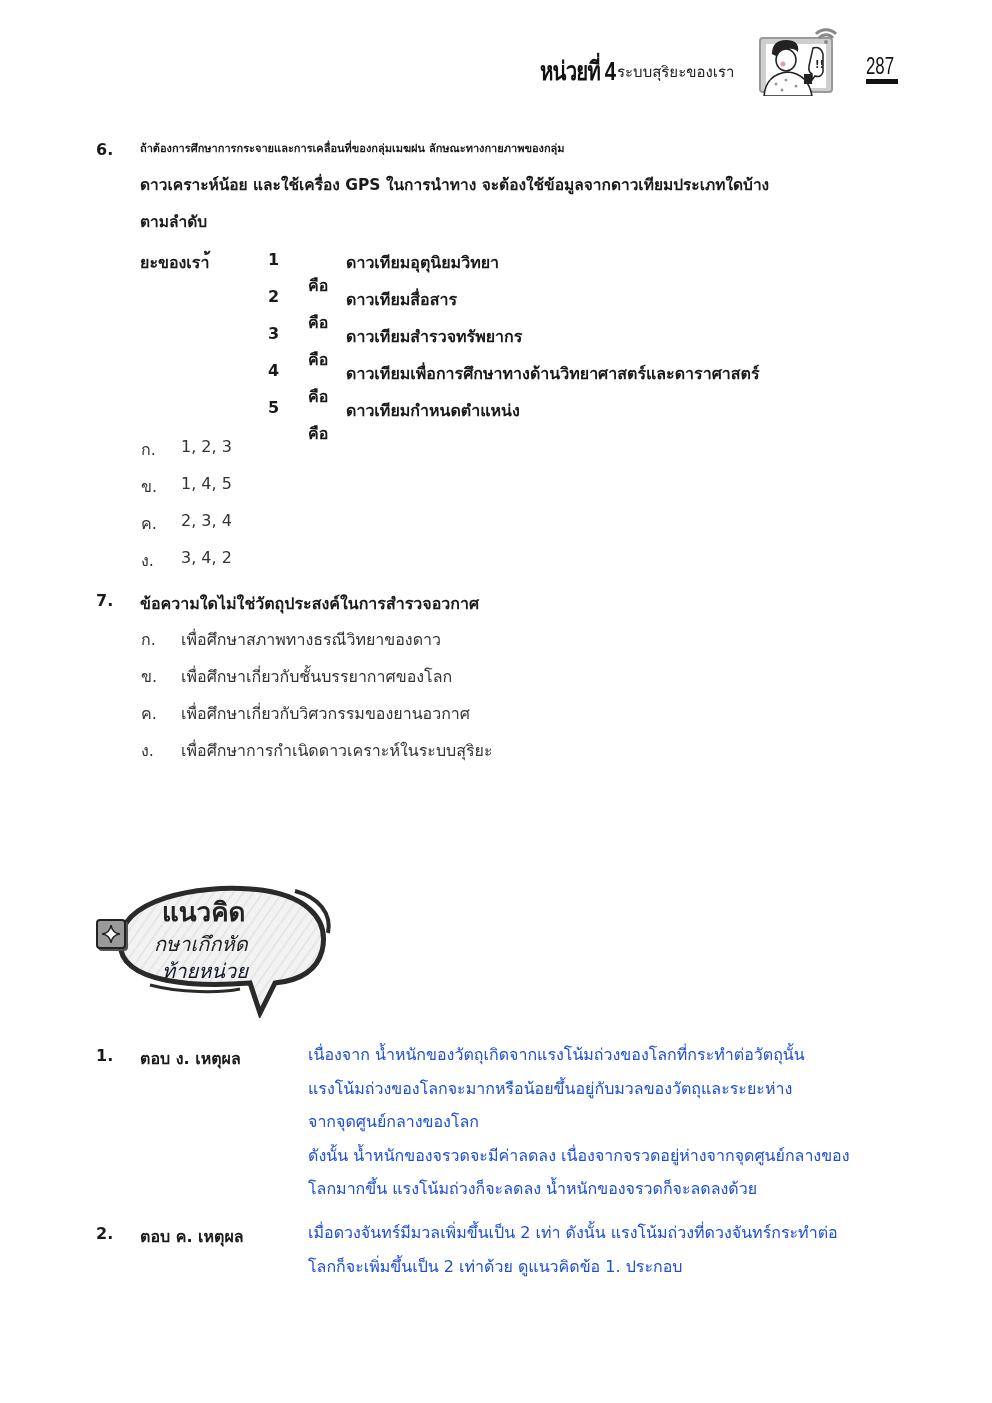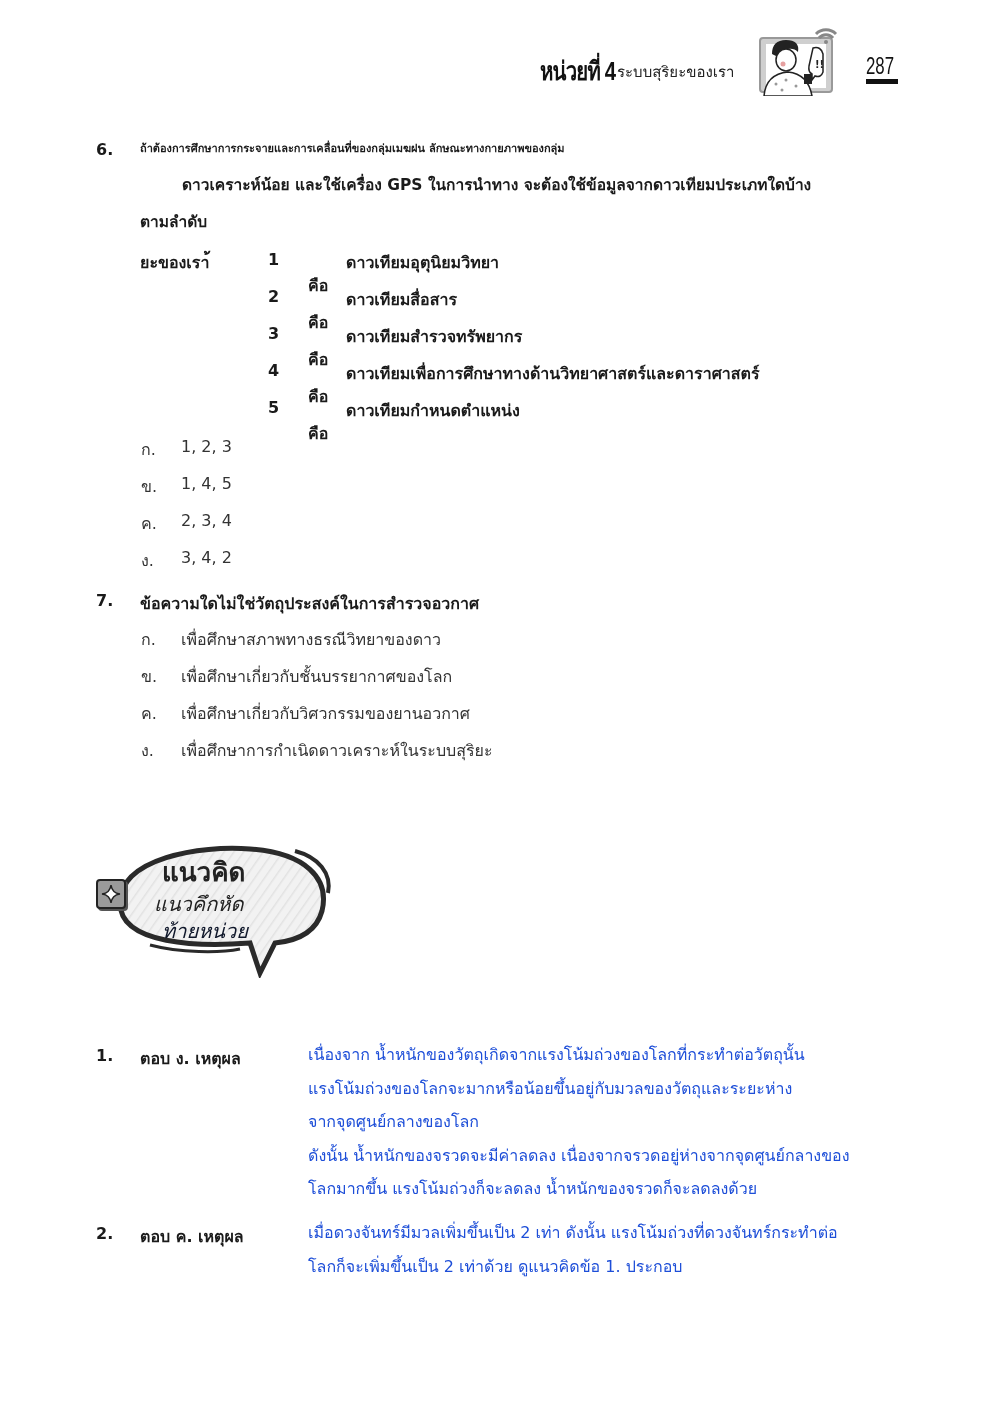--- a/index.html
+++ b/index.html
@@ -32,21 +32,21 @@
   .given-row { position: absolute; font-weight: bold; font-size: 16px; }
   .given-row .n { position: absolute; left: 0; }
   .given-row .k { position: absolute; left: 40px; margin-top: 23px; }
   .given-row .t { position: absolute; left: 78px; white-space: nowrap; }
 
   .choice { position: absolute; font-size: 16px; color: #333; white-space: nowrap; }
   .choice .l { position: absolute; left: 0; }
   .choice .v { position: absolute; left: 40px; }
 
   
-  .bubble { left: 90px; top: 833px; width: 250px; height: 145px; text-decoration: underline; }
+  .bubble { left: 90px; top: 873px; width: 250px; height: 145px; text-decoration: underline; }
 
   
   .ans-num { font-weight: bold; font-size: 16px; }
   .ans-label { font-weight: bold; font-size: 16px; white-space: nowrap; }
   .ans-body { font-size: 16px; line-height: 33.5px; color: #1d4ed8; width: 590px; text-align: justify; }
 </style>
 </head>
 <body>
 
 <div class="abs hdr-unit">หน่วยที่ 4</div>
@@ -70,21 +70,21 @@
       <circle cx="24" cy="66" r="1.5" fill="#999"></circle>
     <rect x="46" y="50" width="8" height="10" fill="#222"></rect>
   </svg>
 </div>
 <div class="abs hdr-pageno">287</div>
 <div class="abs hdr-pageno-bar"></div>
 
 <div class="abs qnum" style="left:96px; top:140px;">6.</div>
 <div class="abs qtext-b" style="left:140px; top:130px; width:760px;">
   <div style="white-space:nowrap; font-size:11px;">ถ้าต้องการศึกษาการกระจายและการเคลื่อนที่ของกลุ่มเมฆฝน ลักษณะทางกายภาพของกลุ่ม</div>
-  <div style="white-space:nowrap; font-size:15.5px;margin-left:42px;">ดาวเคราะห์น้อย และใช้เครื่อง GPS ในการนำทาง จะต้องใช้ข้อมูลจากดาวเทียมประเภทใดบ้าง</div>
+  <div style="white-space:nowrap; font-size:15.5px;">ดาวเคราะห์น้อย และใช้เครื่อง GPS ในการนำทาง จะต้องใช้ข้อมูลจากดาวเทียมประเภทใดบ้าง</div>
   <div style="white-space:nowrap; font-size:15.5px;">ตามลำดับ</div>
 </div>
 
 <div class="abs" style="left:140px; top:250px; font-weight:bold; font-size:16px;">ยะของเรา้</div>
 
 <div class="given-row" style="left:268px; top:250px;">
   <span class="n">1</span>
   <span class="k">คือ</span>
   <span class="t">ดาวเทียมอุตุนิยมวิทยา</span>
 </div>
@@ -157,21 +157,21 @@
     <path d="M30 70 C 30 25, 110 12, 160 16 C 215 20, 240 45, 232 78 C 226 100, 205 108, 185 110 L 170 140 L 160 110 C 110 114, 30 112, 30 70 Z" fill="url(#hatch)" stroke="#2a2a2a" stroke-width="5"></path>
     <path d="M205 18 C 228 24, 242 40, 238 60" stroke="#2a2a2a" stroke-width="4" fill="none"></path>
     <path d="M60 112 C 90 120, 130 120, 150 116" stroke="#2a2a2a" stroke-width="3" fill="none"></path>
   </svg>
   <div style="position:absolute; left:6px; top:46px; width:26px; height:26px; background:#9a9a9a; border:2px solid #222; border-radius:4px; box-shadow:2px 2px 0 #555;">
     <svg width="26" height="26" viewBox="0 0 26 26">
       <path d="M13 4 Q14 12 22 13 Q14 14 13 22 Q12 14 4 13 Q12 12 13 4 Z" fill="#fff" stroke="#222" stroke-width="1.5"></path>
     </svg>
   </div>
   <div style="position:absolute; left:72px; top:18px; font-size:26px; font-weight:bold; color:#222;">แนวคิด</div>
-  <div style="position:absolute; left:64px; top:55px; font-size:20px; color:#222; font-family:'DejaVu Serif', serif; font-style:italic;">แนวคึกหัด</div>
+  <div style="position:absolute; left:64px; top:55px; font-size:20px; color:#222; font-family:'DejaVu Serif', serif; font-style:italic;">กษาเกึกหัด</div>
   <div style="position:absolute; left:72px; top:82px; font-size:20px; color:#0f172a; font-family:'DejaVu Serif', serif; font-style:italic;">ท้ายหน่วย</div>
 </div>
 
 <div class="abs ans-num" style="left:96px; top:1046px;">1.</div>
 <div class="abs ans-label" style="left:140px; top:1046px;">ตอบ  ง. เหตุผล</div>
 <div class="abs ans-body" style="left:308px; top:1038px;">
   <div style="white-space:nowrap;">เนื่องจาก  น้ำหนักของวัตถุเกิดจากแรงโน้มถ่วงของโลกที่กระทำต่อวัตถุนั้น</div>
   <div style="white-space:nowrap;">แรงโน้มถ่วงของโลกจะมากหรือน้อยขึ้นอยู่กับมวลของวัตถุและระยะห่าง</div>
   <div style="white-space:nowrap;">จากจุดศูนย์กลางของโลก</div>
   <div style="white-space:nowrap;">ดังนั้น น้ำหนักของจรวดจะมีค่าลดลง เนื่องจากจรวดอยู่ห่างจากจุดศูนย์กลางของ</div>

